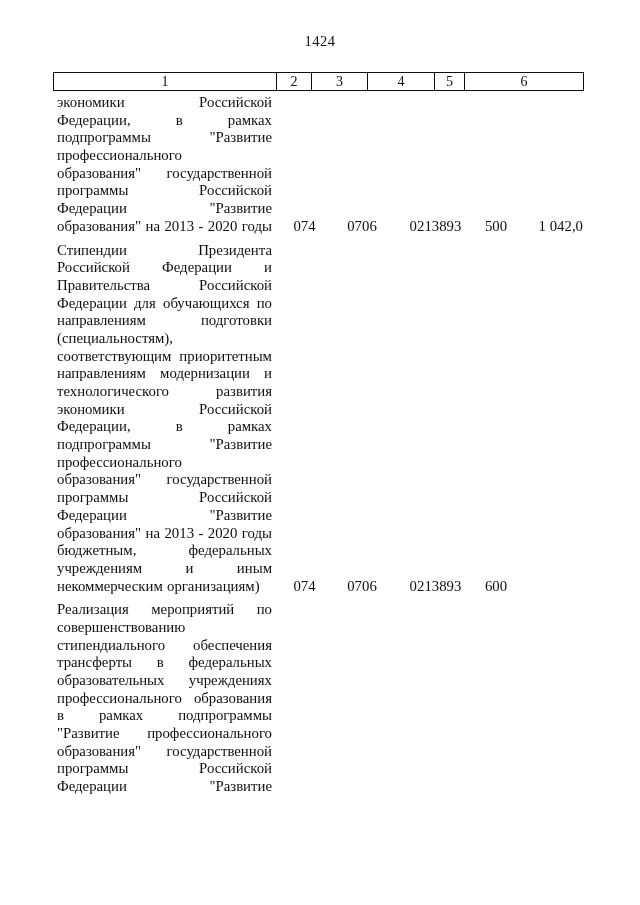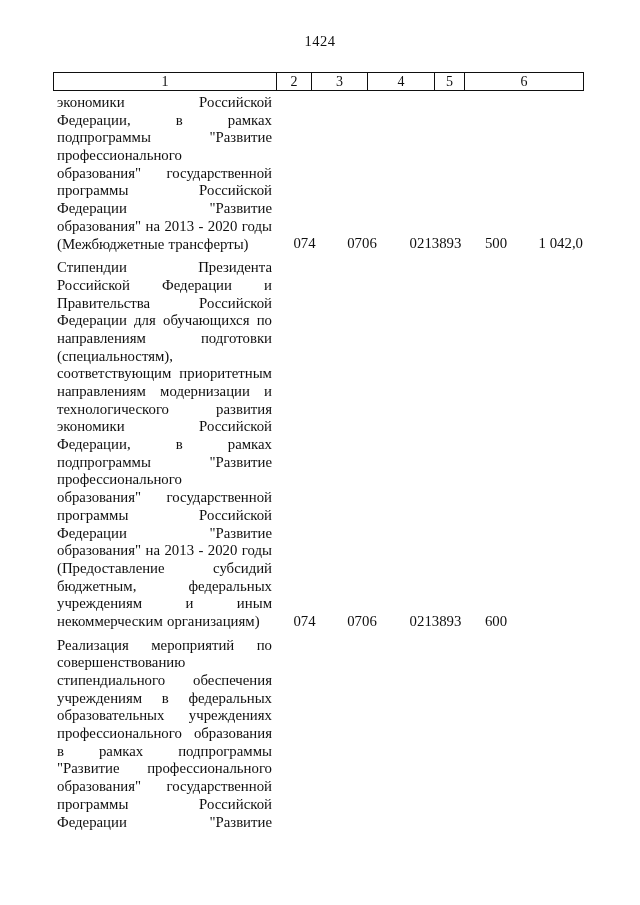--- a/index.html
+++ b/index.html
@@ -104,21 +104,20 @@
         <div class="trow">
           <div class="cell c1">
             <div class="tline">экономики Российской</div>
             <div class="tline">Федерации, в рамках</div>
             <div class="tline">подпрограммы "Развитие</div>
             <div class="tline">профессионального</div>
             <div class="tline">образования" государственной</div>
             <div class="tline">программы Российской</div>
             <div class="tline">Федерации "Развитие</div>
             <div class="tline">образования" на 2013 - 2020 годы</div>
-            <div class="tline left">(Межбюджетные трансферты)</div>
           </div>
           <div class="cell val v2">074</div>
           <div class="cell val v3">0706</div>
           <div class="cell val v4">0213893</div>
           <div class="cell val v5">500</div>
           <div class="cell val v6">1 042,0</div>
         </div>
         <div class="trow">
           <div class="cell c1">
             <div class="tline">Стипендии Президента</div>
@@ -131,36 +130,35 @@
             <div class="tline">направлениям модернизации и</div>
             <div class="tline">технологического развития</div>
             <div class="tline">экономики Российской</div>
             <div class="tline">Федерации, в рамках</div>
             <div class="tline">подпрограммы "Развитие</div>
             <div class="tline">профессионального</div>
             <div class="tline">образования" государственной</div>
             <div class="tline">программы Российской</div>
             <div class="tline">Федерации "Развитие</div>
             <div class="tline">образования" на 2013 - 2020 годы</div>
-            <div class="tline">(Предоставление субсидий</div>
             <div class="tline">бюджетным, федеральных</div>
             <div class="tline">учреждениям и иным</div>
             <div class="tline left">некоммерческим организациям)</div>
           </div>
           <div class="cell val v2">074</div>
           <div class="cell val v3">0706</div>
           <div class="cell val v4">0213893</div>
           <div class="cell val v5">600</div>
         </div>
         <div class="trow">
           <div class="cell c1">
             <div class="tline">Реализация мероприятий по</div>
             <div class="tline">совершенствованию</div>
             <div class="tline">стипендиального обеспечения</div>
-            <div class="tline">учреждениям в федеральных</div>
+            <div class="tline">трансферты в федеральных</div>
             <div class="tline">образовательных учреждениях</div>
             <div class="tline">профессионального образования</div>
             <div class="tline">в рамках подпрограммы</div>
             <div class="tline">"Развитие профессионального</div>
             <div class="tline">образования" государственной</div>
             <div class="tline">программы Российской</div>
             <div class="tline">Федерации "Развитие</div>
           </div>
           <div class="cell val v2"></div>
           <div class="cell val v3"></div>

